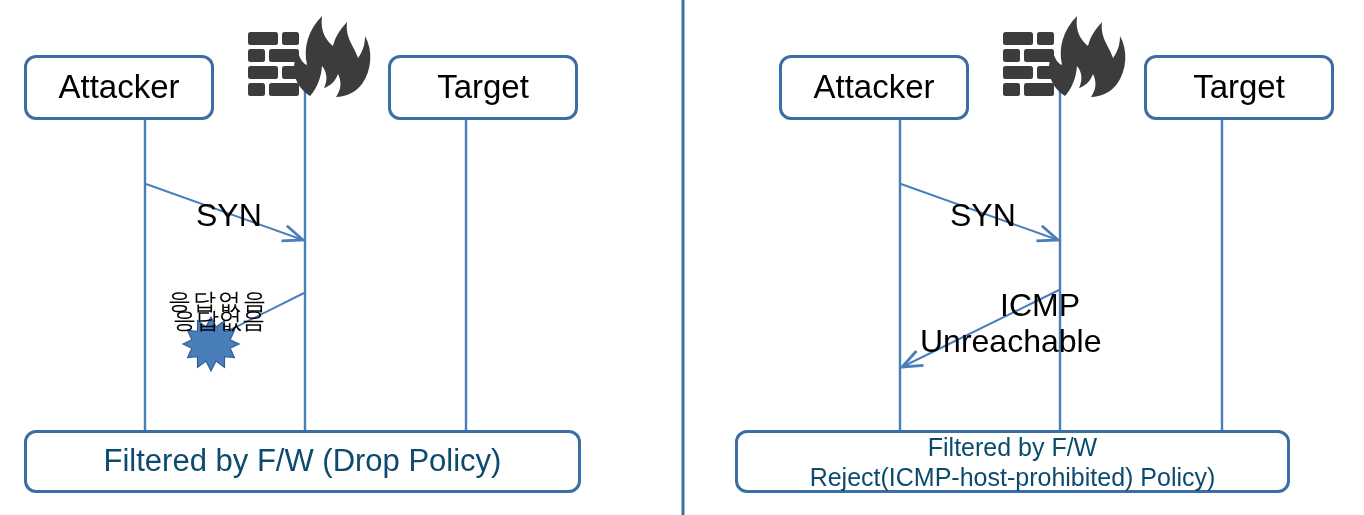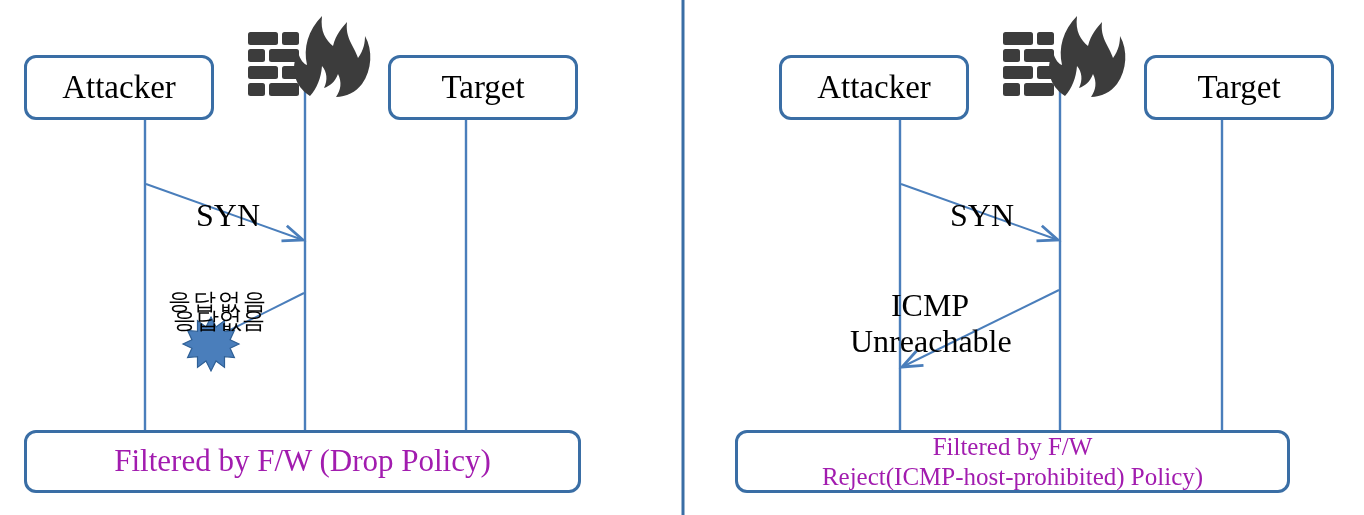--- a/index.html
+++ b/index.html
@@ -12,21 +12,20 @@
     width: 1364px;
     height: 515px;
     font-family: "Liberation Sans", "DejaVu Sans", sans-serif;
     overflow: hidden;
   }
   #stage {
     position: relative;
     width: 1188px;
     height: 515px;
     background: #ffffff;
-    font-family: Liberation Serif, serif;
   }
   svg.layer {
     position: absolute;
     left: 0;
     top: 0;
     width: 1364px;
     height: 515px;
   }
   
   .node-box {
@@ -53,21 +52,21 @@
     box-sizing: border-box;
     background: #ffffff;
     border: 3px solid #3a6ea5;
     border-radius: 12px;
     display: flex;
     align-items: center;
     justify-content: center;
     text-align: center;
   }
   .banner-text {
-    color: #a21caf;
+    color: #0c4a6e;
     font-size: 31px;
     line-height: 1.12;
     white-space: pre-line;
     text-align: center;
   }
   .banner-text.two-line {
     font-size: 25px;
     line-height: 1.2;
   }
   
@@ -211,21 +210,21 @@
   <div class="node-box" style="left:779px; top:55px; width:190px; height:65px;">
     <span class="node-label">Attacker</span>
   </div>
 
   <div class="node-box" style="left:1144px; top:55px; width:190px; height:65px;">
     <span class="node-label">Target</span>
   </div>
 
   <div class="msg-label" style="left:950px; top:198px;">SYN</div>
 
-  <div class="msg-label" style="left:850px; top:288px; width:160px; text-align:center;">ICMP
+  <div class="msg-label" style="left:920px; top:288px; width:160px; text-align:right;">ICMP
 Unreachable</div>
 
   <div class="banner-box" style="left:735px; top:430px; width:555px; height:63px;">
     <span class="banner-text two-line">Filtered by F/W
 Reject(ICMP-host-prohibited) Policy)</span>
   </div>
 
 </div>
 
 </body></html>

